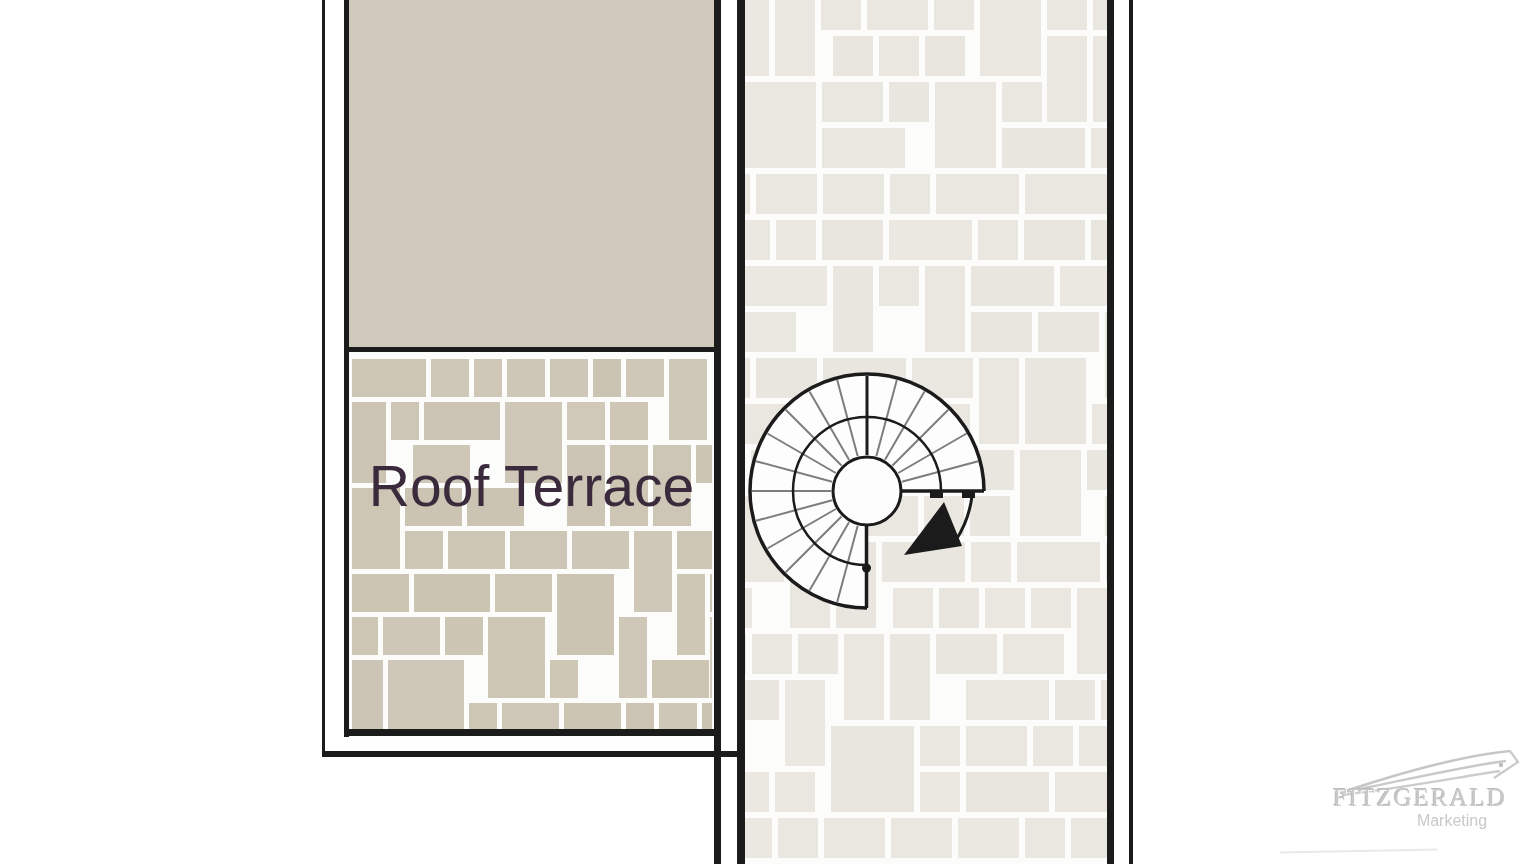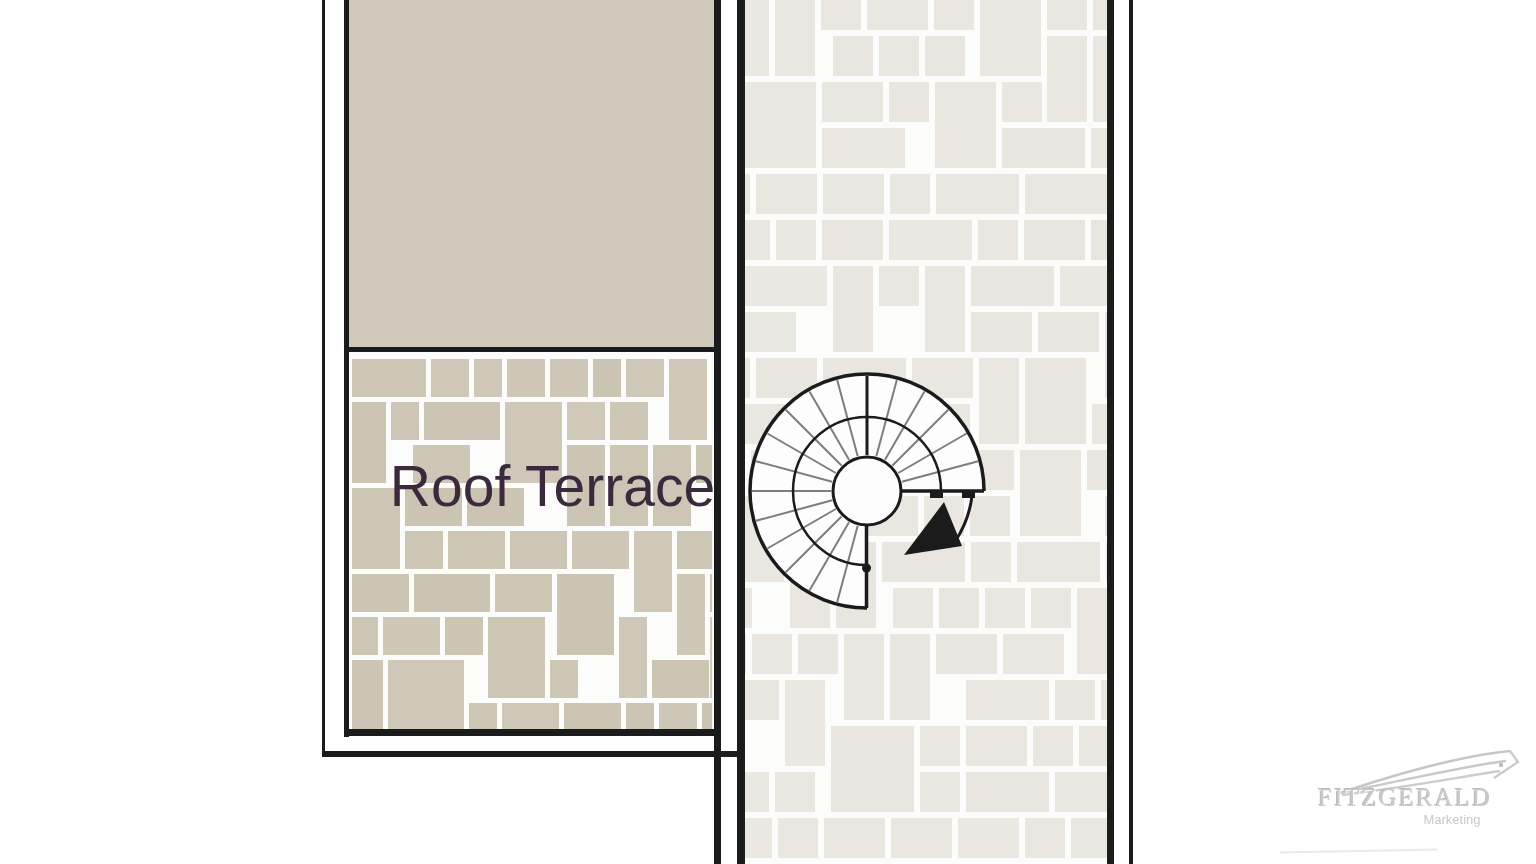--- a/index.html
+++ b/index.html
@@ -8,32 +8,32 @@
     background:var(--background,#ffffff);
     font-family:"Liberation Sans",sans-serif;
   }
   .abs{position:absolute;}
   .wall{background:var(--wall,#1b1b1b);}
   .room-fill{background:var(--upper-room-fill,#d1cabc);}
   .white-backing{background:var(--grout,#fcfcfa);}
   .terrace-label{
     left:349px;top:459px;width:365px;text-align:center;
     color:var(--label-text,#3a2a3c);
-    font-size:57px;line-height:54px;letter-spacing:0px;font-weight:400;padding-left:21px;
+    font-size:57px;line-height:54px;letter-spacing:0px;font-weight:400;
   }
   .logo-wrap{left:1290px;top:738px;width:246px;height:115px;}
   .logo-company{
-    position:absolute;left:28px;top:46px;width:204px;
+    position:absolute;left:28px;top:46px;width:204px;text-align:center;
     font-family:"Liberation Serif",serif;font-size:25px;letter-spacing:2px;
     color:var(--logo-gray,#d2d2d2);
     text-shadow:1px 1px 0 #ffffff,-1px -1px 0 #bcbcbc;
   }
   .logo-tagline{
     position:absolute;left:102px;top:74px;width:120px;text-align:center;
-    font-size:13px;color:var(--logo-gray,#d2d2d2);
+    font-size:16px;color:var(--logo-gray,#d2d2d2);
     text-shadow:1px 1px 0 #ffffff;
   }
   .smudge{left:1280px;top:850px;width:158px;height:2px;background:#e9e9e9;transform:rotate(-1deg);}
 </style>
 </head>
 <body>
 
 <div class="stage">
 
   <div class="abs wall" style="left:322px;top:0;width:3px;height:754px"></div>

